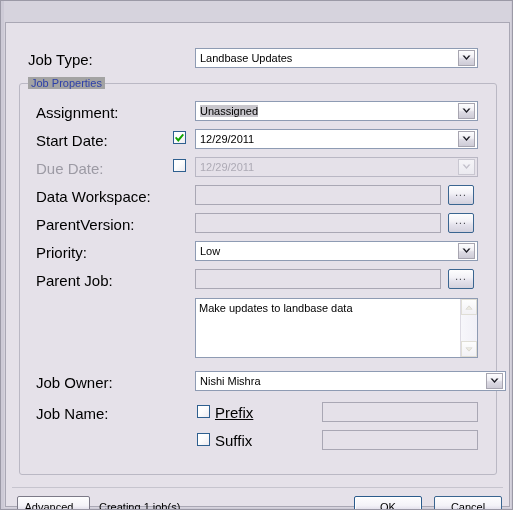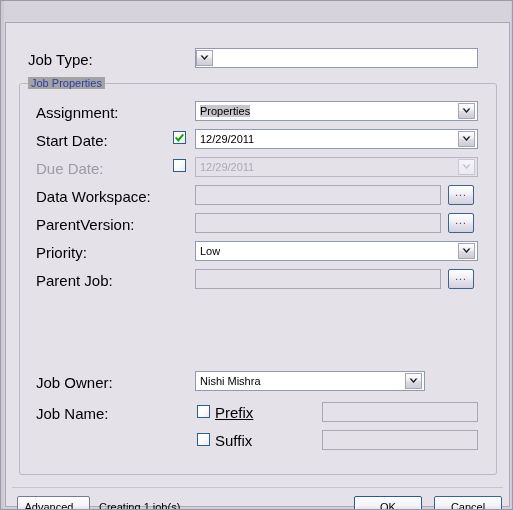--- a/index.html
+++ b/index.html
@@ -279,34 +279,35 @@
 <div id="dialog-window">
 
 
   <div class="frame-outer"></div>
   <div class="frame-inner"></div>
 
   <div id="client-area">
 
     <div class="lbl" style="left:22px; top:30px;">Job Type:</div>
     <div class="combo" style="left:189px; top:25px; width:283px;">
+      <span class="val">Landbase Updates</span>
       <span class="caret-btn">
         <svg width="9" height="6" viewBox="0 0 9 6">
             <path d="M0.5 0.5 L4.5 5 L8.5 0.5 L6.6 0.5 L4.5 2.9 L2.4 0.5 Z" fill="#1c1c24"></path>
           </svg>
       </span>
     </div>
 
     <div id="group-job-properties" style="left:13px; top:60px; width:478px; height:392px;">
       <span class="gb-legend">Job Properties</span>
     </div>
 
     <div class="lbl" style="left:30px; top:83px;">Assignment:</div>
     <div class="combo" style="left:189px; top:78px; width:283px;">
-      <span class="val sel-text"><span class="hl">Properties</span></span>
+      <span class="val sel-text"><span class="hl">Unassigned</span></span>
       <span style="flex:1"></span>
       <span class="caret-btn">
         <svg width="9" height="6" viewBox="0 0 9 6">
             <path d="M0.5 0.5 L4.5 5 L8.5 0.5 L6.6 0.5 L4.5 2.9 L2.4 0.5 Z" fill="#1c1c24"></path>
           </svg>
       </span>
     </div>
 
     <div class="lbl" style="left:30px; top:111px;">Start Date:</div>
     <div class="cbox" style="left:167px; top:108px;">
@@ -349,23 +350,41 @@
         <svg width="9" height="6" viewBox="0 0 9 6">
             <path d="M0.5 0.5 L4.5 5 L8.5 0.5 L6.6 0.5 L4.5 2.9 L2.4 0.5 Z" fill="#1c1c24"></path>
           </svg>
       </span>
     </div>
 
     <div class="lbl" style="left:30px; top:251px;text-align:right;">Parent Job:</div>
     <div class="txtbox" style="left:189px; top:246px; width:246px;"></div>
     <div class="browse-btn" style="left:442px; top:246px;">...</div>
 
+    <div class="tarea" style="left:189px; top:275px; width:283px; height:60px;">
+      <div class="ta-text">Make updates to landbase data</div>
+      <div class="ta-scroll">
+        <div class="sb-arrow">
+          <svg width="8" height="5" viewBox="0 0 8 5">
+              <path d="M4 0.4 L7.6 4.4 L0.4 4.4 Z" fill="#d2d0c8"></path>
+              <path d="M4 1.3 L6.6 4.2 L1.4 4.2 Z" fill="#eceae2"></path>
+            </svg>
+        </div>
+        <div class="sb-track"></div>
+        <div class="sb-arrow">
+          <svg width="8" height="5" viewBox="0 0 8 5">
+              <path d="M4 4.6 L0.4 0.6 L7.6 0.6 Z" fill="#d2d0c8"></path>
+              <path d="M4 3.7 L1.4 0.8 L6.6 0.8 Z" fill="#eceae2"></path>
+            </svg>
+        </div>
+      </div>
+    </div>
 
     <div class="lbl" style="left:30px; top:353px;">Job Owner:</div>
-    <div class="combo" style="left:189px; top:348px; width:230px;">
+    <div class="combo" style="left:189px; top:348px; width:311px;">
       <span class="val">Nishi Mishra</span>
       <span class="caret-btn">
         <svg width="9" height="6" viewBox="0 0 9 6">
             <path d="M0.5 0.5 L4.5 5 L8.5 0.5 L6.6 0.5 L4.5 2.9 L2.4 0.5 Z" fill="#1c1c24"></path>
           </svg>
       </span>
     </div>
 
     <div class="lbl" style="left:30px; top:384px;">Job Name:</div>
 

